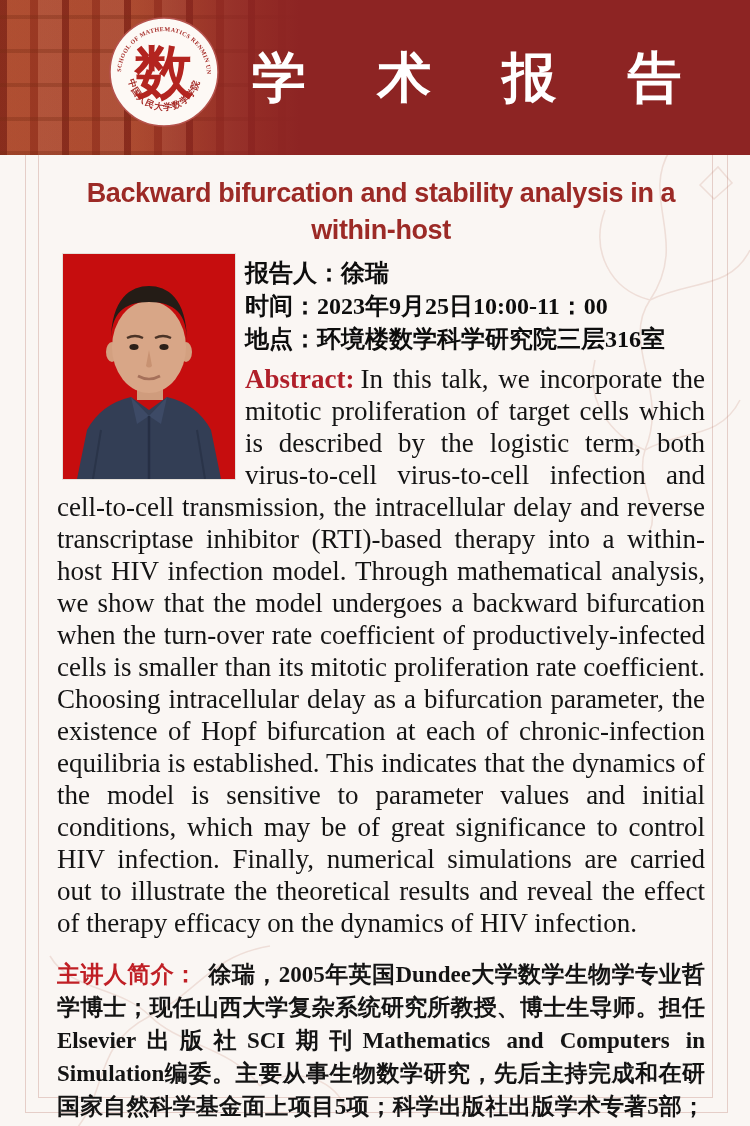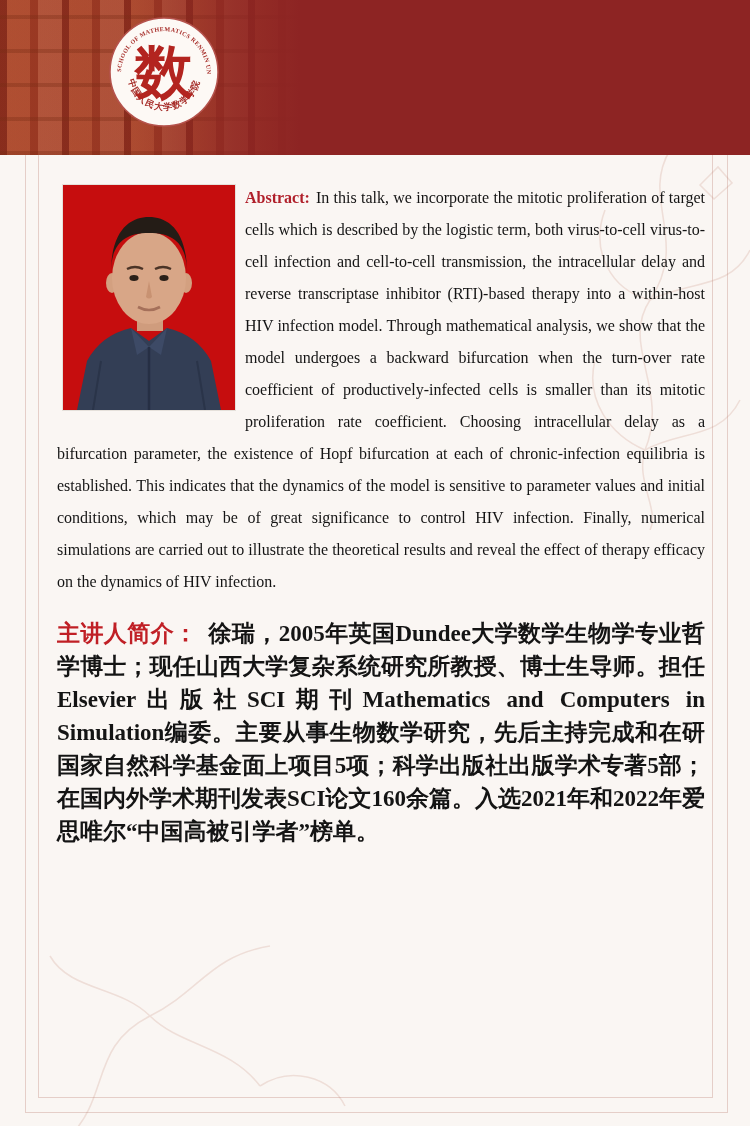--- a/index.html
+++ b/index.html
@@ -47,21 +47,21 @@
     color:#9c2a26; text-align:center; letter-spacing:-0.4px;
   }
   .talk-title .tl { display:block; }
 
   .main-block { margin-top:2px; }
   .photo {
     float:left; width:172px; height:225px; margin:3px 10px 2px 6px;
     background:#c60d0e; outline:1px solid #e5e0da;
   }
   .speaker-info { padding-top:6px; font-size:24px; font-weight:bold; line-height:33px; color:#0d0d0d; }
-  .abstract-p { margin-top:7px; font-size:16px; line-height:32px; color:#141414; text-align:justify; }
+  .abstract-p { margin-top:7px; font-size:27px; line-height:32px; color:#141414; text-align:justify; }
   .abstract-label { color:#b01f2a; font-weight:bold; margin-right:6px; }
 
   .bio-p { clear:none; margin-top:19px; font-size:23px; line-height:33px; font-weight:bold; color:#141414; text-align:justify; }
   .bio-label { color:#c01f25; margin-right:11px; }
 </style>
 </head>
 <body>
 
 <div class="page">
 
@@ -91,25 +91,27 @@
       <circle cx="56" cy="56" r="54" fill="#fdf9f5" stroke="#b5534d" stroke-width="1.5"></circle>
       <text font-size="6.1" font-weight="bold" fill="#a62c28" letter-spacing="0.4" font-family="Liberation Serif, DejaVu Serif, serif">
         <textPath href="#arcTop" startOffset="2">SCHOOL OF MATHEMATICS RENMIN UNIVERSITY OF CHINA</textPath>
       </text>
       <text font-size="9" font-weight="bold" fill="#a62c28" letter-spacing="1" font-family="Liberation Serif, DejaVu Serif, serif">
         <textPath href="#arcBottom" startOffset="6">中国人民大学数学学院</textPath>
       </text>
       <text x="56" y="76" text-anchor="middle" font-size="58" font-weight="bold" fill="#b3241f" font-family="Liberation Serif, DejaVu Serif, serif">数</text>
     </svg>
 
+    <div class="header-title">学 术 报 告</div>
   </div>
 
   <div class="content">
 
     <h2 class="talk-title">
+      <span class="tl">Backward bifurcation and stability analysis in a within-host</span>
     </h2>
 
     <div class="main-block">
 
       <div class="photo">
         <svg width="172" height="225" viewBox="0 0 172 225">
           <rect x="0" y="0" width="172" height="225" fill="#c60d0e"></rect>
           <rect x="74" y="120" width="26" height="26" fill="#cf9c7d"></rect>
           <ellipse cx="49" cy="98" rx="6" ry="10" fill="#d3a080"></ellipse>
           <ellipse cx="123" cy="98" rx="6" ry="10" fill="#d3a080"></ellipse>
@@ -122,20 +124,25 @@
           <path d="M86,96 l3,16 q-3,3 -6,0 z" fill="#c89272"></path>
           <path d="M75,122 q11,6 22,0" stroke="#a5705a" stroke-width="2.6" fill="none"></path>
           <path d="M14,225 L24,176 Q38,150 68,143 L86,156 L104,143 Q134,150 148,176 L158,225 Z" fill="#333e55"></path>
           <path d="M68,143 L86,162 L74,170 Z" fill="#3d4a66"></path>
           <path d="M104,143 L86,162 L98,170 Z" fill="#3d4a66"></path>
           <path d="M86,162 L86,225" stroke="#262f44" stroke-width="2.5"></path>
           <path d="M30,225 L38,176 M142,225 L134,176" stroke="#2a3449" stroke-width="2"></path>
         </svg>
       </div>
 
+      <div class="speaker-info">
+        <div><span>报告人：</span><span>徐瑞</span></div>
+        <div><span>时间：</span><span>2023年9月25日10:00-11：00</span></div>
+        <div><span>地点：</span><span>环境楼数学科学研究院三层316室</span></div>
+      </div>
 
       <p class="abstract-p">
         <span class="abstract-label">Abstract:</span><span>In this talk, we incorporate the mitotic proliferation of target cells which is described by the logistic term, both virus-to-cell virus-to-cell infection and cell-to-cell transmission, the intracellular delay and reverse transcriptase inhibitor (RTI)-based therapy into a within-host HIV infection model. Through mathematical analysis, we show that the model undergoes a backward bifurcation when the turn-over rate coefficient of productively-infected cells is smaller than its mitotic proliferation rate coefficient. Choosing intracellular delay as a bifurcation parameter, the existence of Hopf bifurcation at each of chronic-infection equilibria is established. This indicates that the dynamics of the model is sensitive to parameter values and initial conditions, which may be of great significance to control HIV infection. Finally, numerical simulations are carried out to illustrate the theoretical results and reveal the effect of therapy efficacy on the dynamics of HIV infection.</span>
       </p>
     </div>
 
     <p class="bio-p">
       <span class="bio-label">主讲人简介：</span><span>徐瑞，2005年英国Dundee大学数学生物学专业哲学博士；现任山西大学复杂系统研究所教授、博士生导师。担任Elsevier出版社SCI期刊Mathematics and Computers in Simulation编委。主要从事生物数学研究，先后主持完成和在研国家自然科学基金面上项目5项；科学出版社出版学术专著5部；在国内外学术期刊发表SCI论文160余篇。入选2021年和2022年爱思唯尔“中国高被引学者”榜单。</span>
     </p>
 

